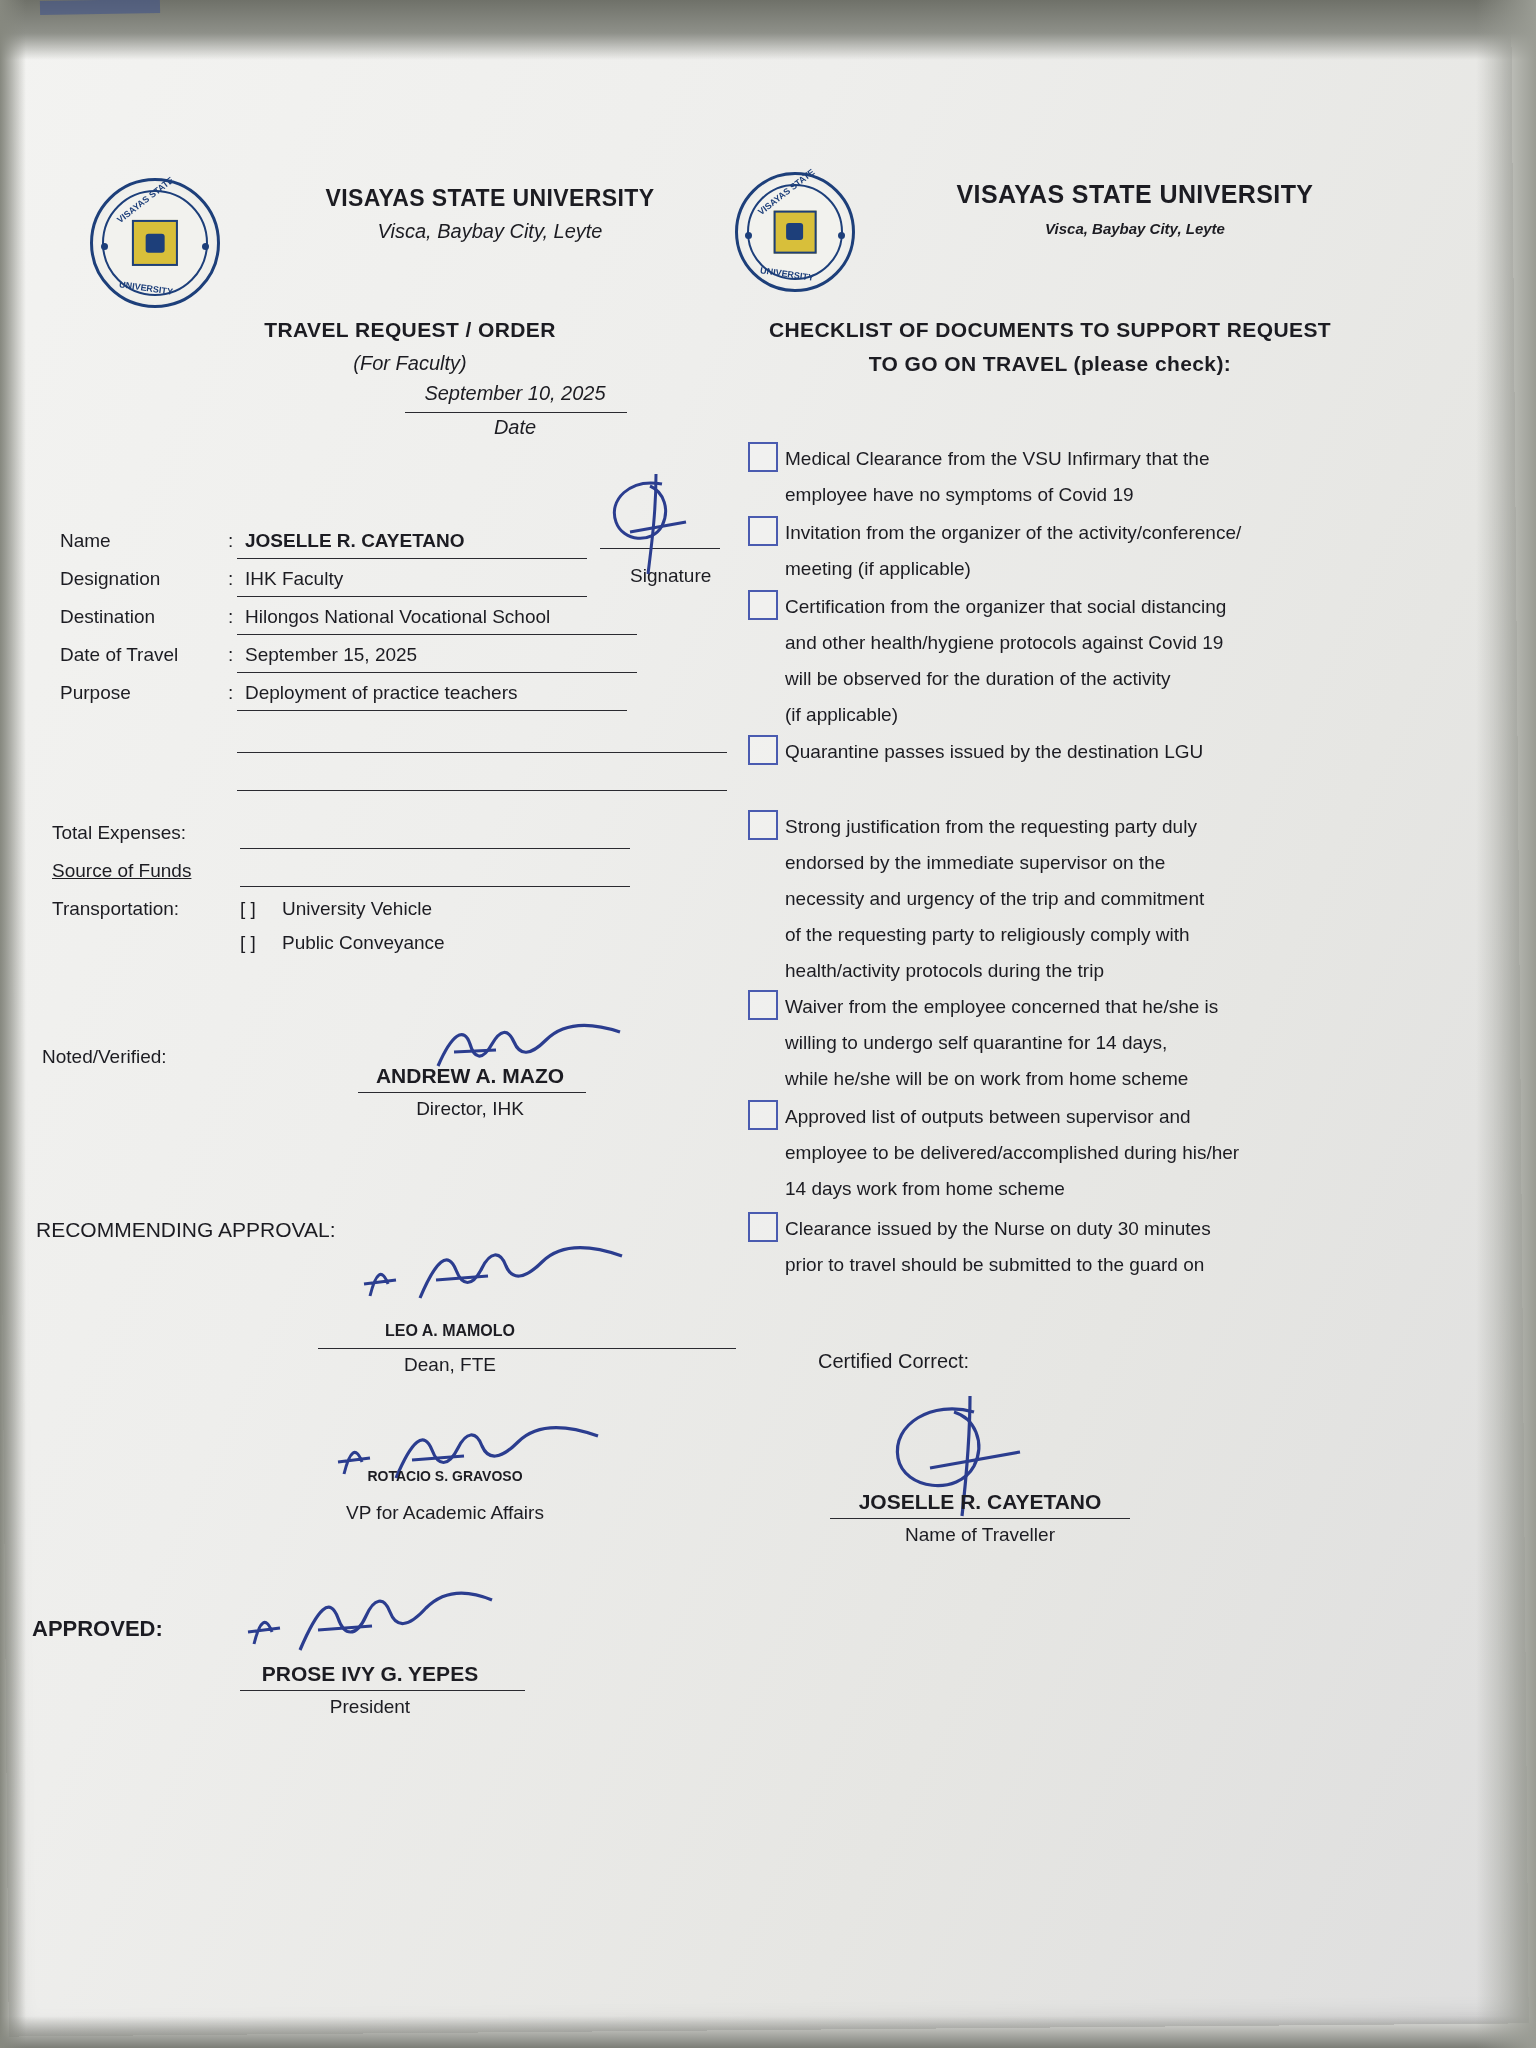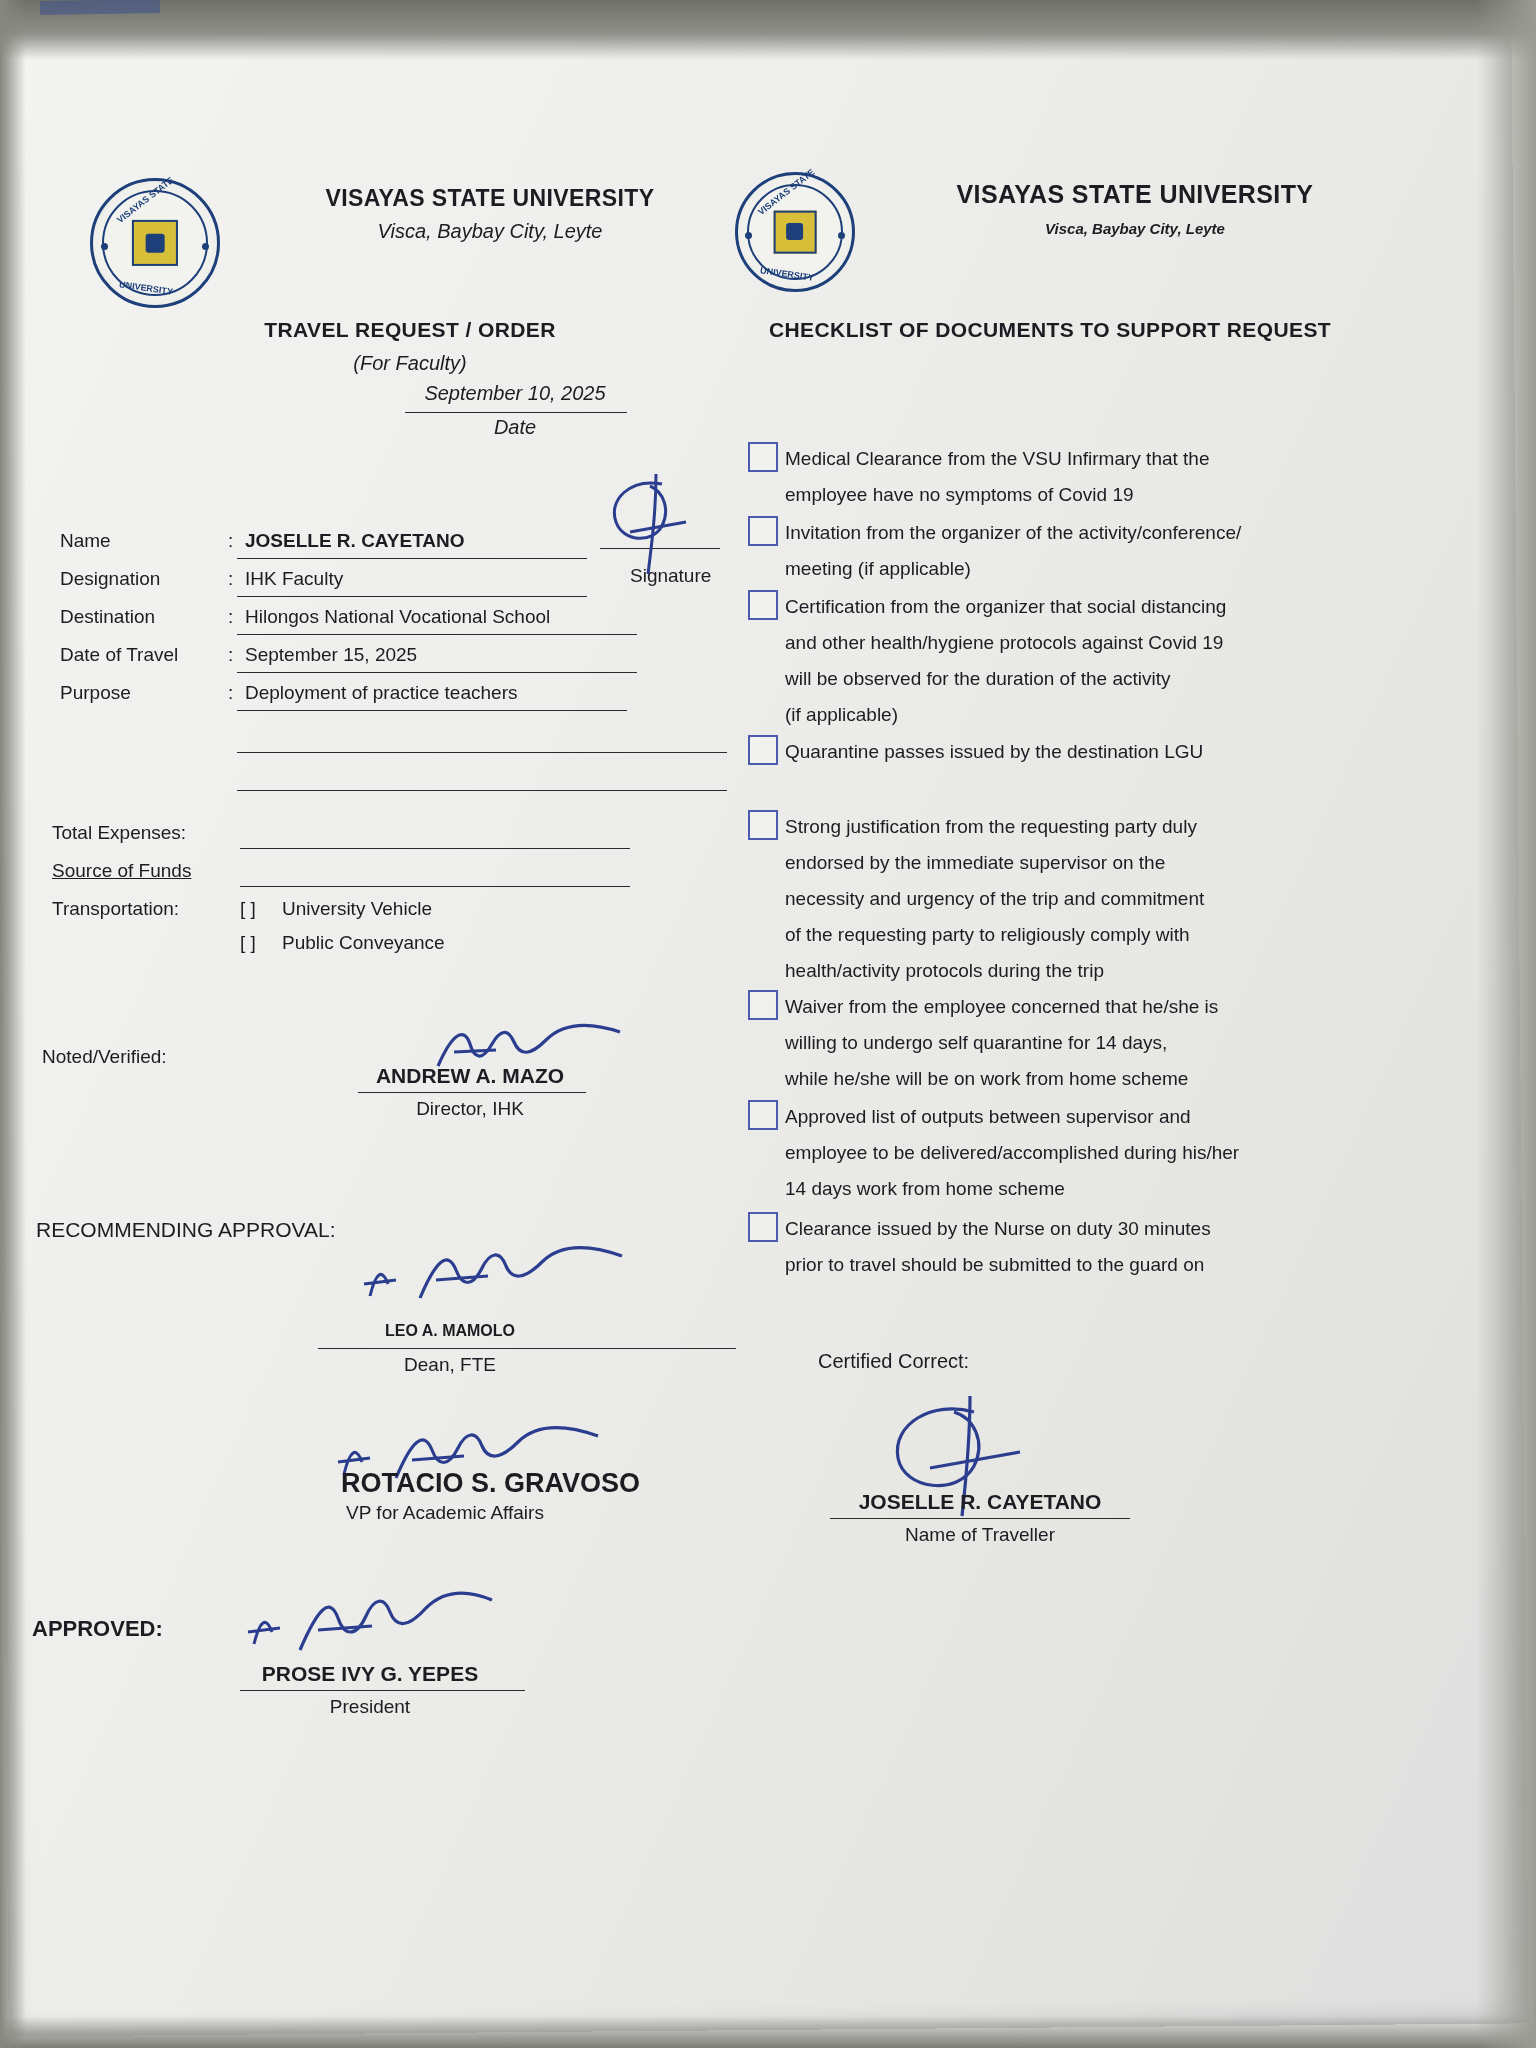--- a/index.html
+++ b/index.html
@@ -176,20 +176,21 @@
     <div class="hsub" style="left:230px; top:352px; width:360px; text-align:center; font-size:20px;">(For Faculty)</div>
 
     <div class="hsub" style="left:400px; top:382px; width:230px; text-align:center; font-size:20px;">September 10, 2025</div>
     <div class="line" style="left:405px; top:412px; width:222px;"></div>
     <div class="hsub" style="left:400px; top:416px; width:230px; text-align:center; font-size:20px;">Date</div>
 
     <div class="htitle" style="left:900px; top:180px; width:470px; text-align:center; font-size:25px;">VISAYAS STATE UNIVERSITY</div>
     <div class="hsub bold" style="left:900px; top:220px; width:470px; text-align:center; font-size:15px;">Visca, Baybay City, Leyte</div>
 
     <div class="htitle" style="left:720px; top:318px; width:660px; text-align:center; font-size:21px;">CHECKLIST OF DOCUMENTS TO SUPPORT REQUEST</div>
+    <div class="htitle" style="left:720px; top:352px; width:660px; text-align:center; font-size:21px;">TO GO ON TRAVEL (please check):</div>
 
     <div class="lbl" style="left:60px; top:530px;">Name</div>
     <div class="lbl" style="left:228px; top:530px;">:</div>
     <div class="val bold" style="left:245px; top:530px;">JOSELLE R. CAYETANO</div>
     <div class="line" style="left:237px; top:558px; width:350px;"></div>
 
     <div class="lbl" style="left:60px; top:568px;">Designation</div>
     <div class="lbl" style="left:228px; top:568px;">:</div>
     <div class="val" style="left:245px; top:568px;">IHK Faculty</div>
     <div class="line" style="left:237px; top:596px; width:350px;"></div>
@@ -249,21 +250,21 @@
     </svg>
     <div class="lbl bold" style="left:260px; top:1322px; width:380px; text-align:center; font-size:16px;">LEO A. MAMOLO</div>
     <div class="line" style="left:318px; top:1348px; width:418px;"></div>
     <div class="lbl" style="left:260px; top:1354px; width:380px; text-align:center;">Dean, FTE</div>
 
     <svg class="sig" style="left:330px; top:1412px;" width="290" height="80" viewBox="0 0 290 80">
       <path d="M14 62 C20 38, 26 34, 32 50 M8 50 L40 46" fill="none" stroke="#2b3d8f" stroke-width="3"></path>
       <path d="M66 66 C82 28, 94 18, 102 38 C108 54, 118 56, 128 36 C136 20, 146 18, 152 34 C158 48, 170 48, 188 30 C206 12, 234 12, 268 24" fill="none" stroke="#2b3d8f" stroke-width="3.2"></path>
       <path d="M82 48 L134 44" fill="none" stroke="#2b3d8f" stroke-width="3"></path>
     </svg>
-    <div class="lbl bold" style="left:250px; top:1468px; width:390px; text-align:right; font-size:27px;">ROTACIO S. GRAVOSO</div>
+    <div class="lbl bold" style="left:250px; top:1468px; width:390px; text-align:center; font-size:14px;">ROTACIO S. GRAVOSO</div>
     <div class="lbl" style="left:250px; top:1502px; width:390px; text-align:center;">VP for Academic Affairs</div>
 
     <div class="lbl bold" style="left:32px; top:1616px; font-size:22px;">APPROVED:</div>
     <svg class="sig" style="left:240px; top:1580px;" width="260" height="80" viewBox="0 0 260 80">
       <path d="M14 64 C20 40, 26 36, 32 52 M8 52 L40 48" fill="none" stroke="#2b3d8f" stroke-width="3"></path>
       <path d="M60 70 C78 28, 90 16, 98 38 C104 56, 116 58, 126 36 C134 18, 144 16, 150 32 C156 48, 168 48, 186 28 C204 10, 228 10, 252 20" fill="none" stroke="#2b3d8f" stroke-width="3.2"></path>
       <path d="M78 50 L132 46" fill="none" stroke="#2b3d8f" stroke-width="3"></path>
     </svg>
     <div class="lbl bold" style="left:200px; top:1662px; width:340px; text-align:center; font-size:21px;">PROSE IVY G. YEPES</div>
     <div class="line" style="left:240px; top:1690px; width:285px;"></div>

